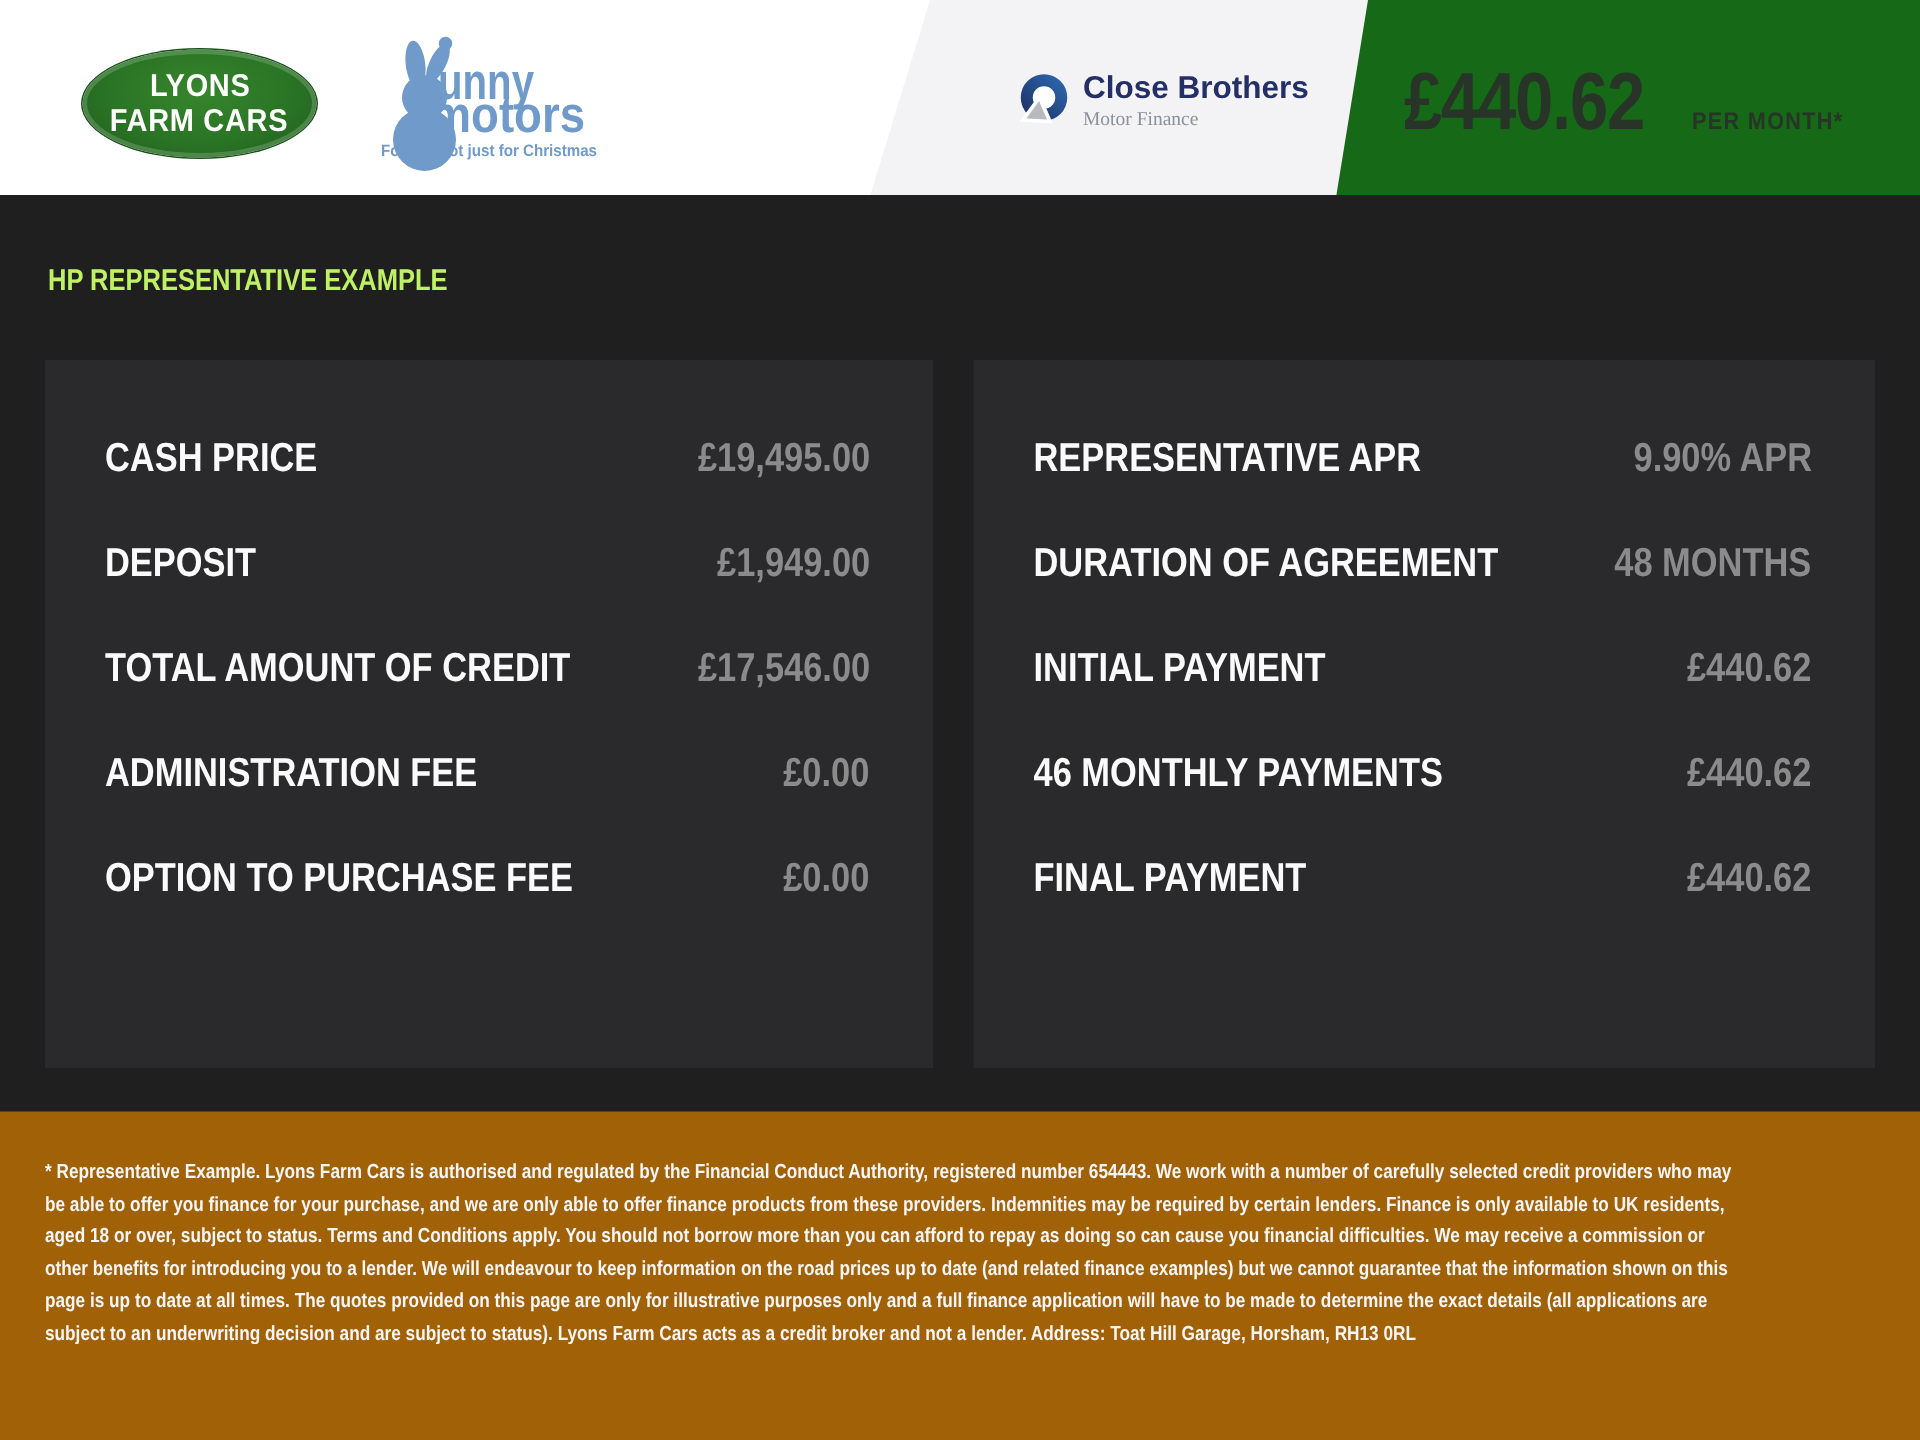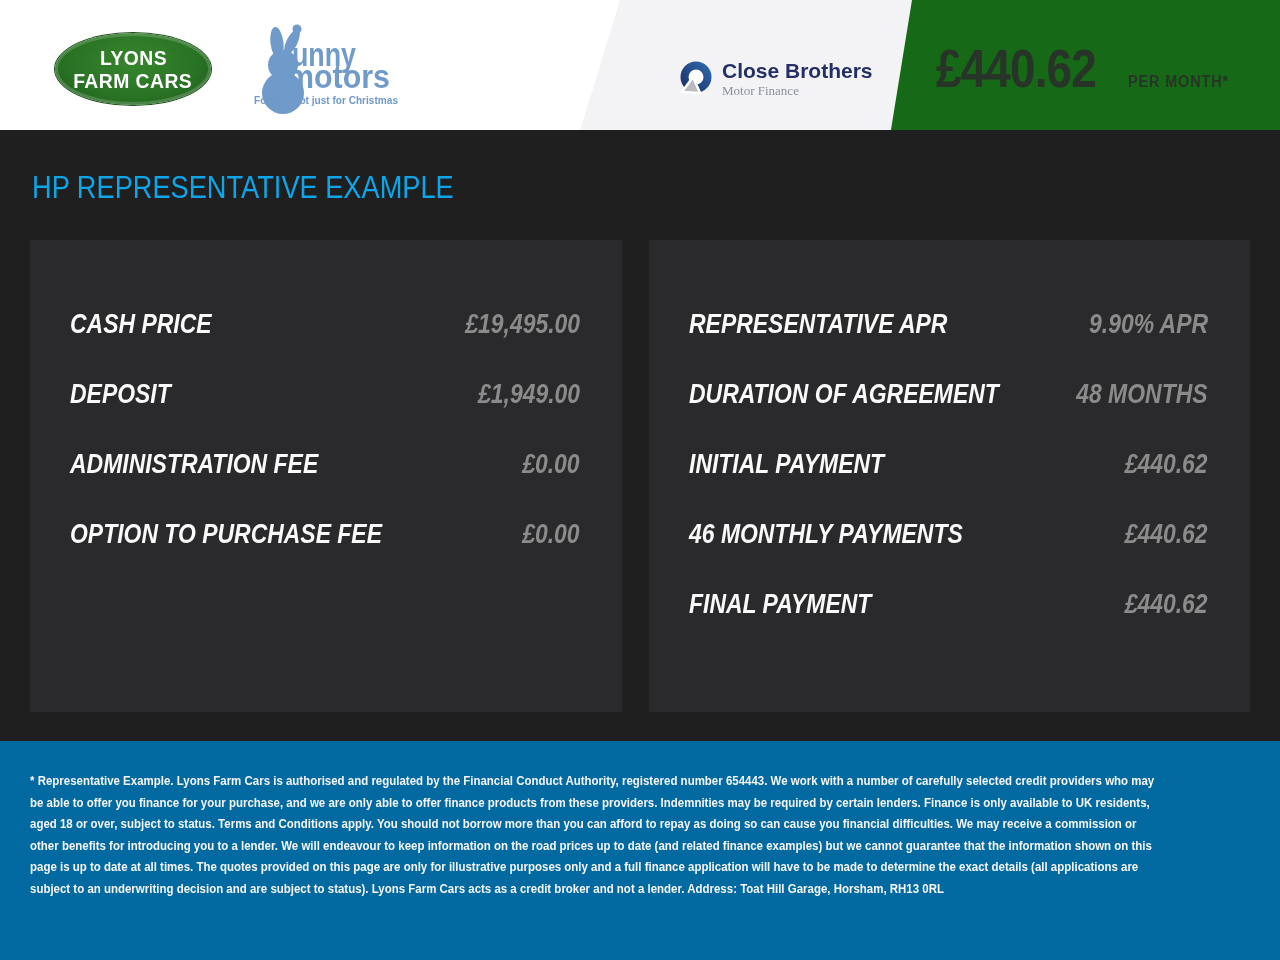--- a/index.html
+++ b/index.html
@@ -46,21 +46,21 @@
     color: #ffffff; font-weight: bold;
     font-size: 21px; line-height: 23px; letter-spacing: 0.5px;
     text-align: center;
   }
   .dealer-logo .cond { transform: scaleX(0.92); transform-origin: center; }
 
   .bunny-logo { position: absolute; left: 252px; top: 20px; }
 
   .cb-logo {
     position: absolute; left: 678px; top: 48px;
-    display: flex; align-items: flex-start; gap: 8px; margin-top: 12px;
+    display: flex; align-items: flex-start; gap: 8px;
   }
   .cb-text-name { font-size: 21px; font-weight: 600; color: #242f66; line-height: 22px; }
   .cb-text-sub  { font-size: 13px; color: #8b919c; line-height: 15px; margin-top: 1px; font-family: Liberation Serif, serif; }
 
   .price-block {
     position: absolute; left: 936px; top: 0; height: 130px; width: 330px;
     display: flex; align-items: center;
     z-index: 2;
   }
   .price-inner { display: flex; align-items: baseline; gap: 18px; padding-top: 6px; }
@@ -71,46 +71,46 @@
   }
   .price-period {
     font-size: 16px; font-weight: bold; color: #273427; letter-spacing: 1px;
     display: inline-block; transform: scaleX(0.9); transform-origin: left bottom;
     margin-left: -14px;
   }
 
   
   .page-title {
     margin: 42px 0 0 32px;
-    font-size: 32px; line-height: 30px;
-    font-weight: normal; color: #0ea5e9;
+    font-size: 20px; line-height: 30px;
+    font-weight: bold; color: #bef264;
   }
   .panels {
     display: flex; gap: 27px;
     padding: 0 30px;
     margin-top: 38px;
   }
   .panel {
     flex: 1;
     height: 472px;
     background: #2a2a2c;
     padding: 30px 42px 0 40px;
   }
   .finance-row {
     height: 70px;
-    display: flex; align-items: flex-end; justify-content: space-between; font-style: italic;
+    display: flex; align-items: center; justify-content: space-between;
   }
   .finance-label { font-size: 27px; font-weight: bold; color: #fafafa; }
   .finance-value { font-size: 27px; font-weight: bold; color: #8b8b8b; }
 
   
   .footer {
     margin-top: 29px;
     width: 1280px; height: 219px;
-    background: #0369a1;
+    background: #a16207;
     padding: 29px 0 0 30px;
   }
   .footer p {
     width: 1324px;
     transform: scaleX(0.85); transform-origin: left top;
     font-size: 13.5px; line-height: 21.5px;
     font-weight: bold; color: #f5f5f5;
   }
 </style>
 </head>
@@ -175,20 +175,24 @@
   <div class="panel">
     <div class="finance-row">
       <span class="finance-label cond">CASH PRICE</span>
       <span class="finance-value cond-r">£19,495.00</span>
     </div>
     <div class="finance-row">
       <span class="finance-label cond">DEPOSIT</span>
       <span class="finance-value cond-r">£1,949.00</span>
     </div>
     <div class="finance-row">
+      <span class="finance-label cond">TOTAL AMOUNT OF CREDIT</span>
+      <span class="finance-value cond-r">£17,546.00</span>
+    </div>
+    <div class="finance-row">
       <span class="finance-label cond">ADMINISTRATION FEE</span>
       <span class="finance-value cond-r">£0.00</span>
     </div>
     <div class="finance-row">
       <span class="finance-label cond">OPTION TO PURCHASE FEE</span>
       <span class="finance-value cond-r">£0.00</span>
     </div>
   </div>
 
   <div class="panel">

